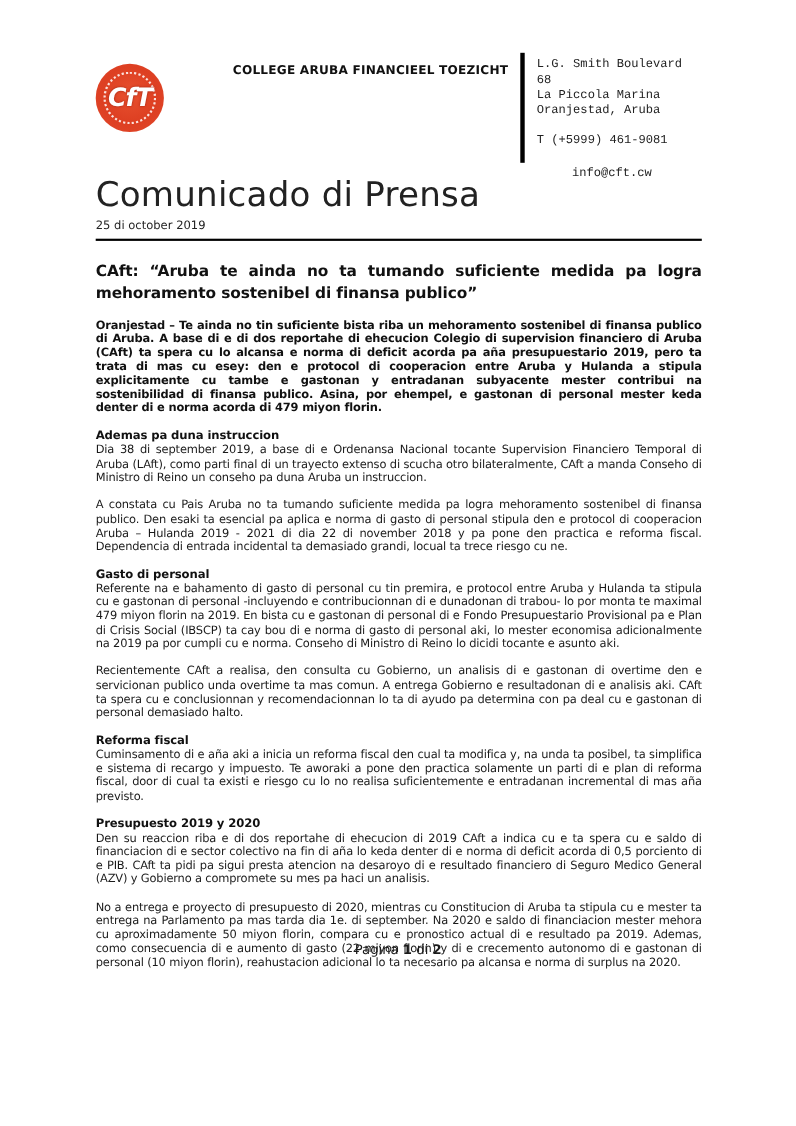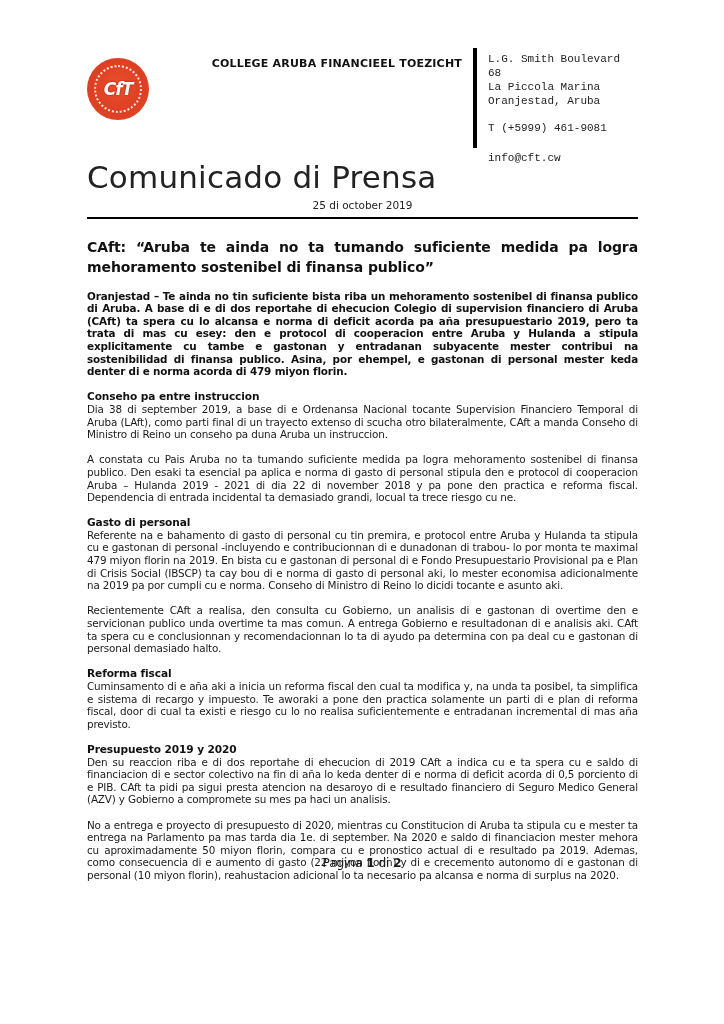--- a/index.html
+++ b/index.html
@@ -28,39 +28,39 @@
   }
   .logo .ring {
     position:absolute; inset:7px;
     border:2px dotted rgba(255,255,255,.85);
     border-radius:50%;
   }
   .logo .logo-text {
     position:absolute; inset:0;
     display:flex; align-items:center; justify-content:center;
     color:#fff; font-weight:bold; font-style:italic;
-    font-size:17px; letter-spacing:-1px;
+    font-size:23px; letter-spacing:-1px;
     text-shadow:0 0 2px rgba(140,20,0,.9);
   }
   .org {
     margin-left:auto;
     padding-top:9px;
     font-size:11px; font-weight:bold;
     letter-spacing:.2px;
     color:#111;
     white-space:nowrap;
   }
   .vbar { width:4px; height:100px; background:#000; margin-left:11px; flex:0 0 auto; }
   .contact { margin-left:11px; width:150px; font-size:11px; line-height:14px; padding-top:4px; color:#222;font-family:Liberation Mono, monospace; }
   .contact .phone { margin-top:13px; }
-  .contact .email { margin-top:16px; }
+  .contact .email { margin-top:16px;margin-left:32px; }
 
   
   h1.doc-title { margin-top:9px; font-size:31px; font-weight:400; color:#222; letter-spacing:.2px; }
-  .doc-date { margin-top:4px; font-size:10.5px; color:#222;text-align:center; }
+  .doc-date { margin-top:4px; font-size:10.5px; color:#222; }
   .rule { margin-top:6px; border:0; border-top:2px solid #000; height:0; }
   h2.headline {
     margin-top:18px;
     font-size:14px; font-weight:bold; color:#111;
     line-height:20px;
     text-align:justify;
     letter-spacing:-0.1px;
   }
 
   
@@ -109,21 +109,21 @@
     </div>
   </header>
 
   <h1 class="doc-title">Comunicado di Prensa</h1>
   <div class="doc-date">25 di october 2019</div>
   <hr class="rule">
   <h2 class="headline">CAft: “Aruba te ainda no ta tumando suficiente medida pa logra mehoramento sostenibel di finansa publico”</h2>
 
   <main class="body-text" id="sections">
       <p class="lead">Oranjestad – Te ainda no tin suficiente bista riba un mehoramento sostenibel di finansa publico di Aruba. A base di e di dos reportahe di ehecucion Colegio di supervision financiero di Aruba (CAft) ta spera cu lo alcansa e norma di deficit acorda pa aña presupuestario 2019, pero ta trata di mas cu esey: den e protocol di cooperacion entre Aruba y Hulanda a stipula explicitamente cu tambe e gastonan y entradanan subyacente mester contribui na sostenibilidad di finansa publico. Asina, por ehempel, e gastonan di personal mester keda denter di e norma acorda di 479 miyon florin.</p>
-      <h3>Conseho pa entre instruccion</h3>
+      <h3>Ademas pa duna instruccion</h3>
       <p>Dia 38 di september 2019, a base di e Ordenansa Nacional tocante Supervision Financiero Temporal di Aruba (LAft), como parti final di un trayecto extenso di scucha otro bilateralmente, CAft a manda Conseho di Ministro di Reino un conseho pa duna Aruba un instruccion.</p>
       <p>A constata cu Pais Aruba no ta tumando suficiente medida pa logra mehoramento sostenibel di finansa publico. Den esaki ta esencial pa aplica e norma di gasto di personal stipula den e protocol di cooperacion Aruba – Hulanda 2019 - 2021 di dia 22 di november 2018 y pa pone den practica e reforma fiscal. Dependencia di entrada incidental ta demasiado grandi, locual ta trece riesgo cu ne.</p>
       <h3>Gasto di personal</h3>
       <p>Referente na e bahamento di gasto di personal cu tin premira, e protocol entre Aruba y Hulanda ta stipula cu e gastonan di personal -incluyendo e contribucionnan di e dunadonan di trabou- lo por monta te maximal 479 miyon florin na 2019. En bista cu e gastonan di personal di e Fondo Presupuestario Provisional pa e Plan di Crisis Social (IBSCP) ta cay bou di e norma di gasto di personal aki, lo mester economisa adicionalmente na 2019 pa por cumpli cu e norma. Conseho di Ministro di Reino lo dicidi tocante e asunto aki.</p>
       <p>Recientemente CAft a realisa, den consulta cu Gobierno, un analisis di e gastonan di overtime den e servicionan publico unda overtime ta mas comun. A entrega Gobierno e resultadonan di e analisis aki. CAft ta spera cu e conclusionnan y recomendacionnan lo ta di ayudo pa determina con pa deal cu e gastonan di personal demasiado halto.</p>
       <h3>Reforma fiscal</h3>
       <p>Cuminsamento di e aña aki a inicia un reforma fiscal den cual ta modifica y, na unda ta posibel, ta simplifica e sistema di recargo y impuesto. Te aworaki a pone den practica solamente un parti di e plan di reforma fiscal, door di cual ta existi e riesgo cu lo no realisa suficientemente e entradanan incremental di mas aña previsto.</p>
       <h3>Presupuesto 2019 y 2020</h3>
       <p>Den su reaccion riba e di dos reportahe di ehecucion di 2019 CAft a indica cu e ta spera cu e saldo di financiacion di e sector colectivo na fin di aña lo keda denter di e norma di deficit acorda di 0,5 porciento di e PIB. CAft ta pidi pa sigui presta atencion na desaroyo di e resultado financiero di Seguro Medico General (AZV) y Gobierno a compromete su mes pa haci un analisis.</p>
       <p>No a entrega e proyecto di presupuesto di 2020, mientras cu Constitucion di Aruba ta stipula cu e mester ta entrega na Parlamento pa mas tarda dia 1e. di september. Na 2020 e saldo di financiacion mester mehora cu aproximadamente 50 miyon florin, compara cu e pronostico actual di e resultado pa 2019. Ademas, como consecuencia di e aumento di gasto (22 miyon florin) y di e crecemento autonomo di e gastonan di personal (10 miyon florin), reahustacion adicional lo ta necesario pa alcansa e norma di surplus na 2020.</p>

